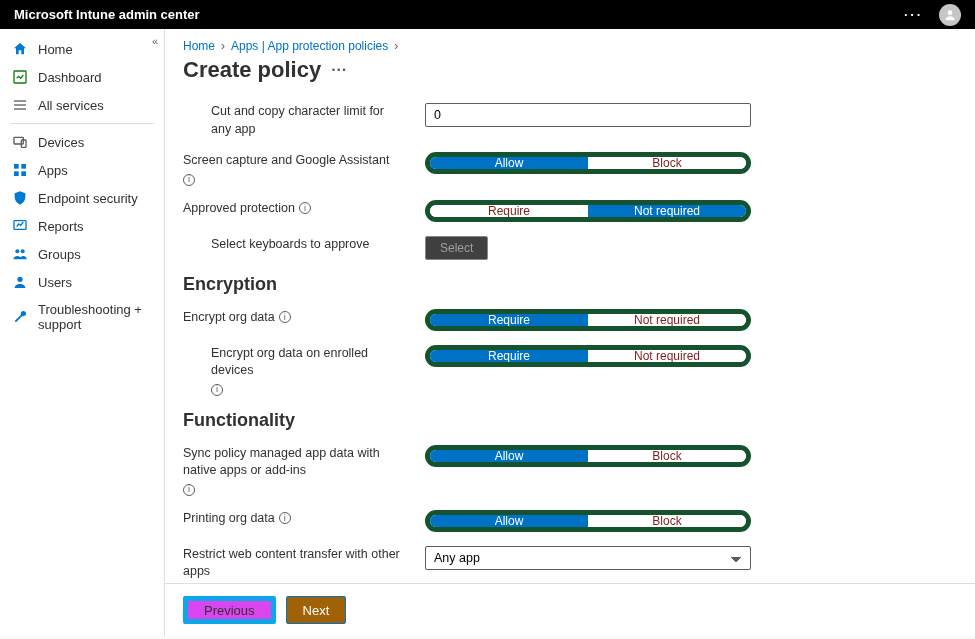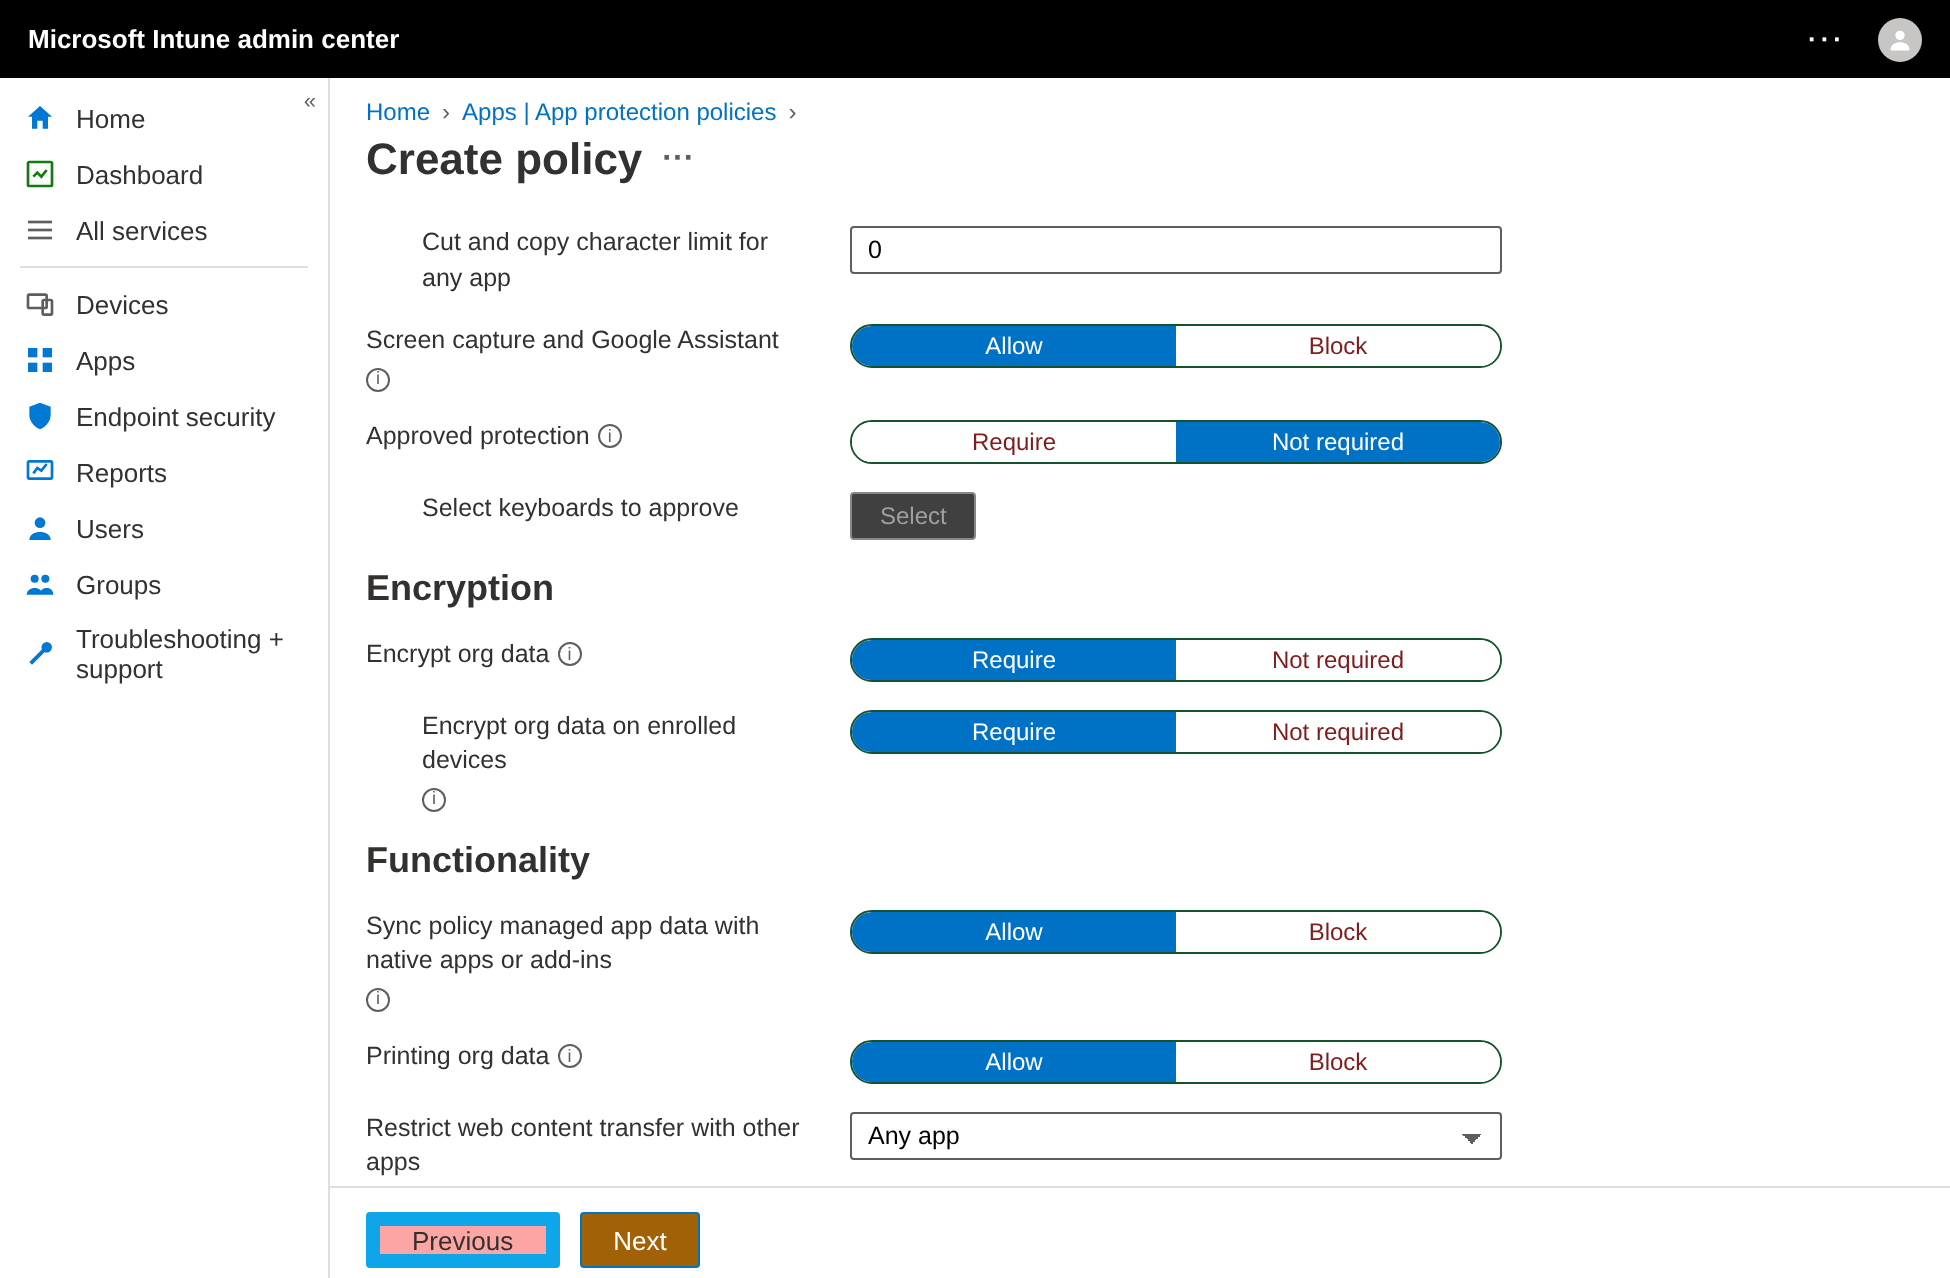--- a/index.html
+++ b/index.html
@@ -8,21 +8,21 @@
     font-size: 13px;
     color: #323130;
     background: #faf9f8;
     width: 975px;
     height: 639px;
     overflow: hidden;
     position: relative;
   }
   
   .topbar {
-    height: 39px;
+    height: 29px;
     background: #000;
     color: #fff;
     display: flex;
     align-items: center;
     padding: 0 14px;
     font-size: 13px;
     font-weight: 600;
   }
   .topbar .spacer { flex: 1; }
   .topbar .dots { color: #fff; margin-right: 16px; letter-spacing: 2px; }
@@ -115,21 +115,21 @@
   .section-header {
     font-weight: 600;
     font-size: 18px;
     margin: 6px 0 14px 0;
   }
 
   
   .pill {
     display: flex;
     width: 326px;
-    border: 1px solid #14532d;
+    border: 5px solid #14532d;
     border-radius: 14px;
     overflow: hidden;
     height: 22px;
   }
   .pill .opt {
     flex: 1;
     display: flex; align-items: center; justify-content: center;
     font-size: 12px;
     cursor: pointer;
     background: #fff;
@@ -180,22 +180,22 @@
   }
   .btn {
     height: 28px;
     padding: 0 16px;
     border-radius: 2px;
     font-size: 13px;
     cursor: pointer;
     font-family: inherit;
   }
   .btn-secondary {
-    background: #fca5a5;
-    border: 7px solid #0ea5e9;
+    background: #d946ef;
+    border: 5px solid #0ea5e9;
     color: #323130;
   }
   .btn-primary {
     background: #a16207;
     border: 1px solid #0072c6;
     color: #fff;
   }
 </style>
 </head>
 <body>
@@ -277,35 +277,35 @@
           <svg width="16" height="16" viewBox="0 0 24 24" fill="none" stroke="#0078d4" stroke-width="2">
             <rect x="3" y="4" width="18" height="13" rx="1"></rect>
             <path d="M7 13l3-4 3 2 4-5"></path>
           </svg>
         </span>
       <span>Reports</span>
     </div>
     <div class="nav-item">
       <span class="nav-icon">
           <svg width="16" height="16" viewBox="0 0 24 24" fill="#0078d4">
-            <circle cx="12" cy="8" r="4"></circle>
-            <path d="M4 21c0-4 4-6 8-6s8 2 8 6z"></path>
-          </svg>
-        </span>
-      <span>Users</span>
-    </div>
-    <div class="nav-item">
-      <span class="nav-icon">
-          <svg width="16" height="16" viewBox="0 0 24 24" fill="#0078d4">
             <circle cx="8" cy="8" r="3"></circle>
             <circle cx="16" cy="8" r="3"></circle>
             <path d="M2 20c0-3 3-5 6-5s6 2 6 5zM12 20c0-3 2-5 5-5s5 2 5 5z"></path>
           </svg>
         </span>
       <span>Groups</span>
+    </div>
+    <div class="nav-item">
+      <span class="nav-icon">
+          <svg width="16" height="16" viewBox="0 0 24 24" fill="#0078d4">
+            <circle cx="12" cy="8" r="4"></circle>
+            <path d="M4 21c0-4 4-6 8-6s8 2 8 6z"></path>
+          </svg>
+        </span>
+      <span>Users</span>
     </div>
     <div class="nav-item">
       <span class="nav-icon">
           <svg width="16" height="16" viewBox="0 0 24 24" fill="#0078d4">
             <path d="M21 7a4 4 0 01-5.6 3.6L6 20l-2-2 9.4-9.4A4 4 0 0117 3a4 4 0 014 4z"></path>
           </svg>
         </span>
       <span>Troubleshooting + support</span>
     </div>
   </nav>

